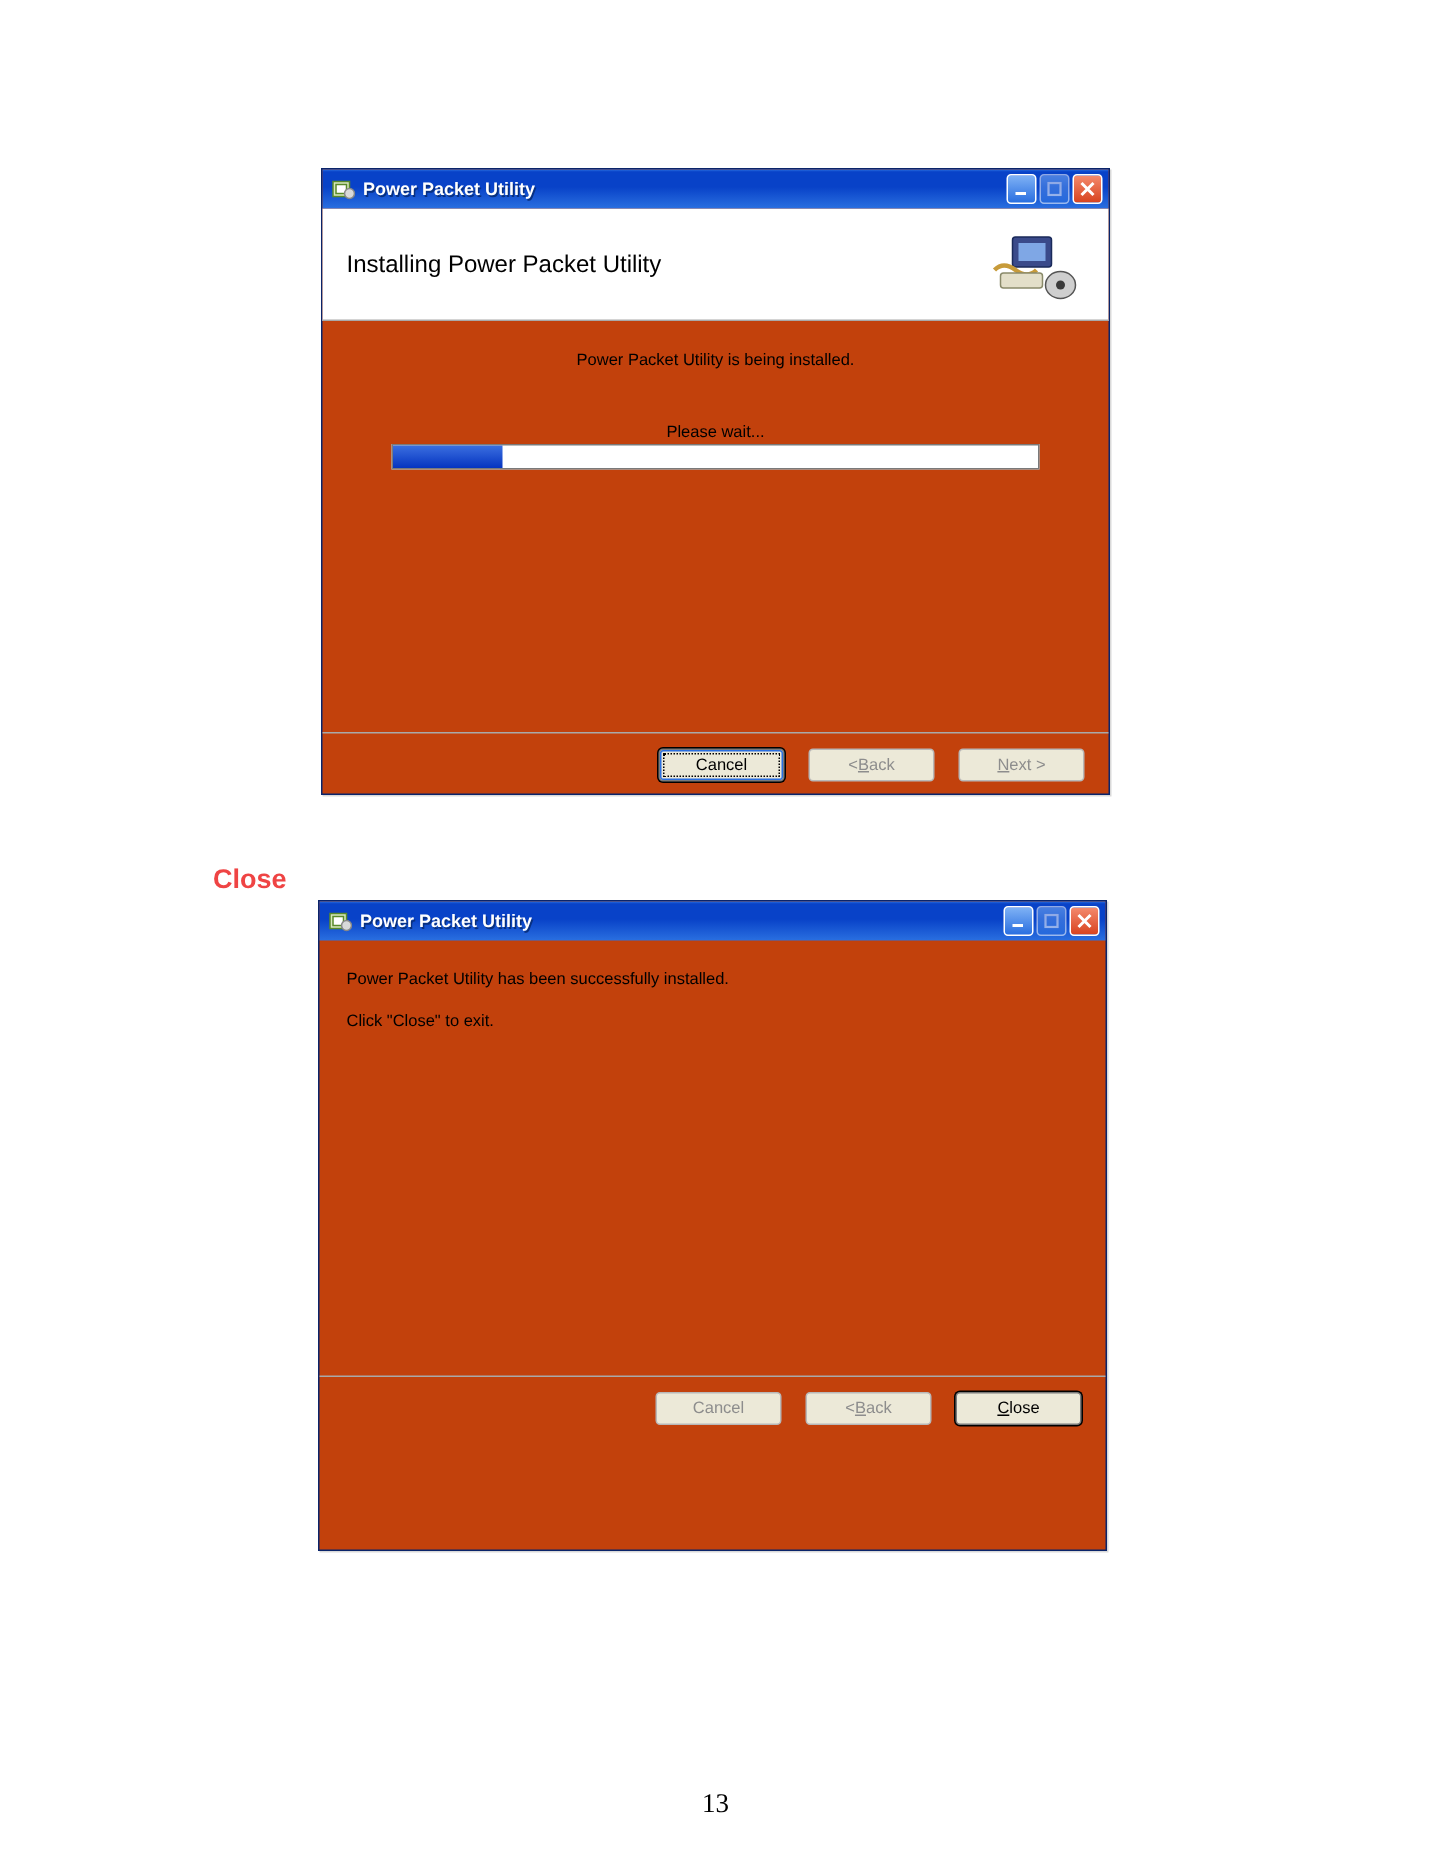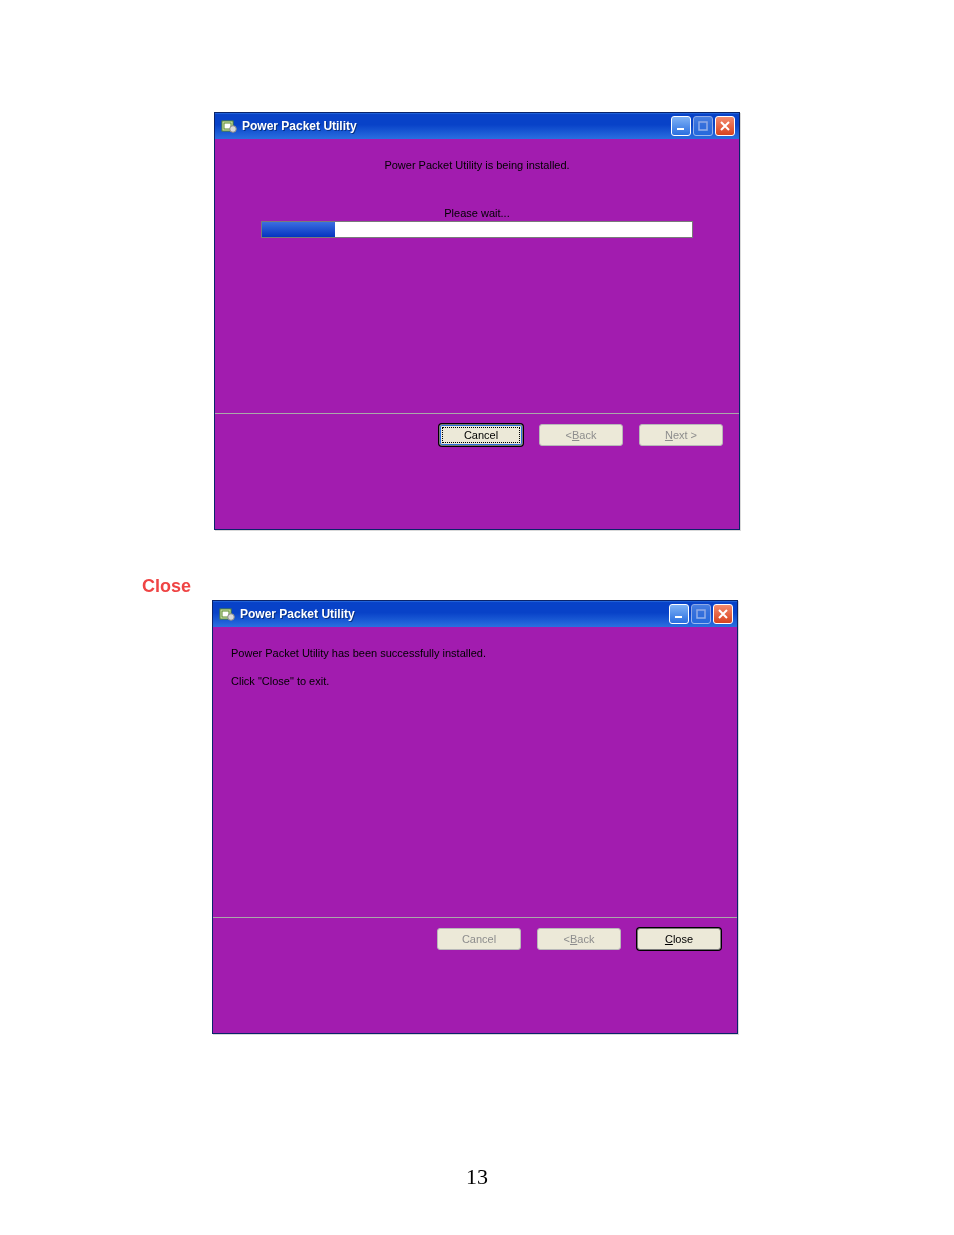--- a/index.html
+++ b/index.html
@@ -14,30 +14,31 @@
   .page-label {
     font-family: Arial, sans-serif;
     font-weight: bold;
     font-size: 18px;
     position: absolute;
     color: #ef4444;
   }
   .page-number {
     position: absolute;
     font-family: "Times New Roman", serif;
-    font-size: 22px;
+    font-size: 18px;
     text-align: center;
     width: 100%;
     color: #000;
+    margin-top: 28px;
   }
   .window {
     position: absolute;
     width: 524px;
     border: 1px solid #0a246a;
-    background: #a21caf;
+    background: #c2410c;
     box-shadow: 1px 1px 0 rgba(0,0,0,0.15);
   }
   .titlebar {
     height: 26px;
     background: linear-gradient(to bottom, #2a6fe0 0%, #0842c8 6%, #0842c8 45%, #2a6fe0 100%);
     display: flex;
     align-items: center;
     padding: 0 4px 0 6px;
     position: relative;
   }
@@ -199,20 +200,33 @@
           </svg>
       </div>
       <div class="ctrl close-ctrl">
         <svg width="10" height="10" viewBox="0 0 10 10">
             <path d="M1 1 L9 9 M9 1 L1 9" stroke="#fff" stroke-width="2"></path>
           </svg>
       </div>
     </div>
   </div>
 
+  <div class="header-panel">
+    <div class="header-title">Installing Power Packet Utility</div>
+    <div class="header-img">
+      <svg width="66" height="50" viewBox="0 0 66 50">
+        <ellipse cx="50" cy="38" rx="10" ry="9" fill="#cfcfcf" stroke="#555"></ellipse>
+        <circle cx="50" cy="38" r="3" fill="#3a3a3a"></circle>
+        <rect x="18" y="6" width="26" height="20" rx="2" fill="#3a4a8a" stroke="#1a2a5a"></rect>
+        <rect x="22" y="10" width="18" height="12" fill="#7fa7e5"></rect>
+        <path d="M6 28 Q12 22 20 28 Q28 34 34 28" fill="none" stroke="#c79b3a" stroke-width="3"></path>
+        <rect x="10" y="30" width="28" height="10" rx="2" fill="#e3dfc9" stroke="#8a8a6a"></rect>
+      </svg>
+    </div>
+  </div>
 
   <div class="content" style="height:256px;text-align:center;">
     <div class="line1">Power Packet Utility  is being installed.</div>
     <div class="progress-area">
       <div class="progress-label">Please wait...</div>
       <div class="progress-outer">
         <div class="progress-inner" style="width:17%"></div>
       </div>
     </div>
   </div>

